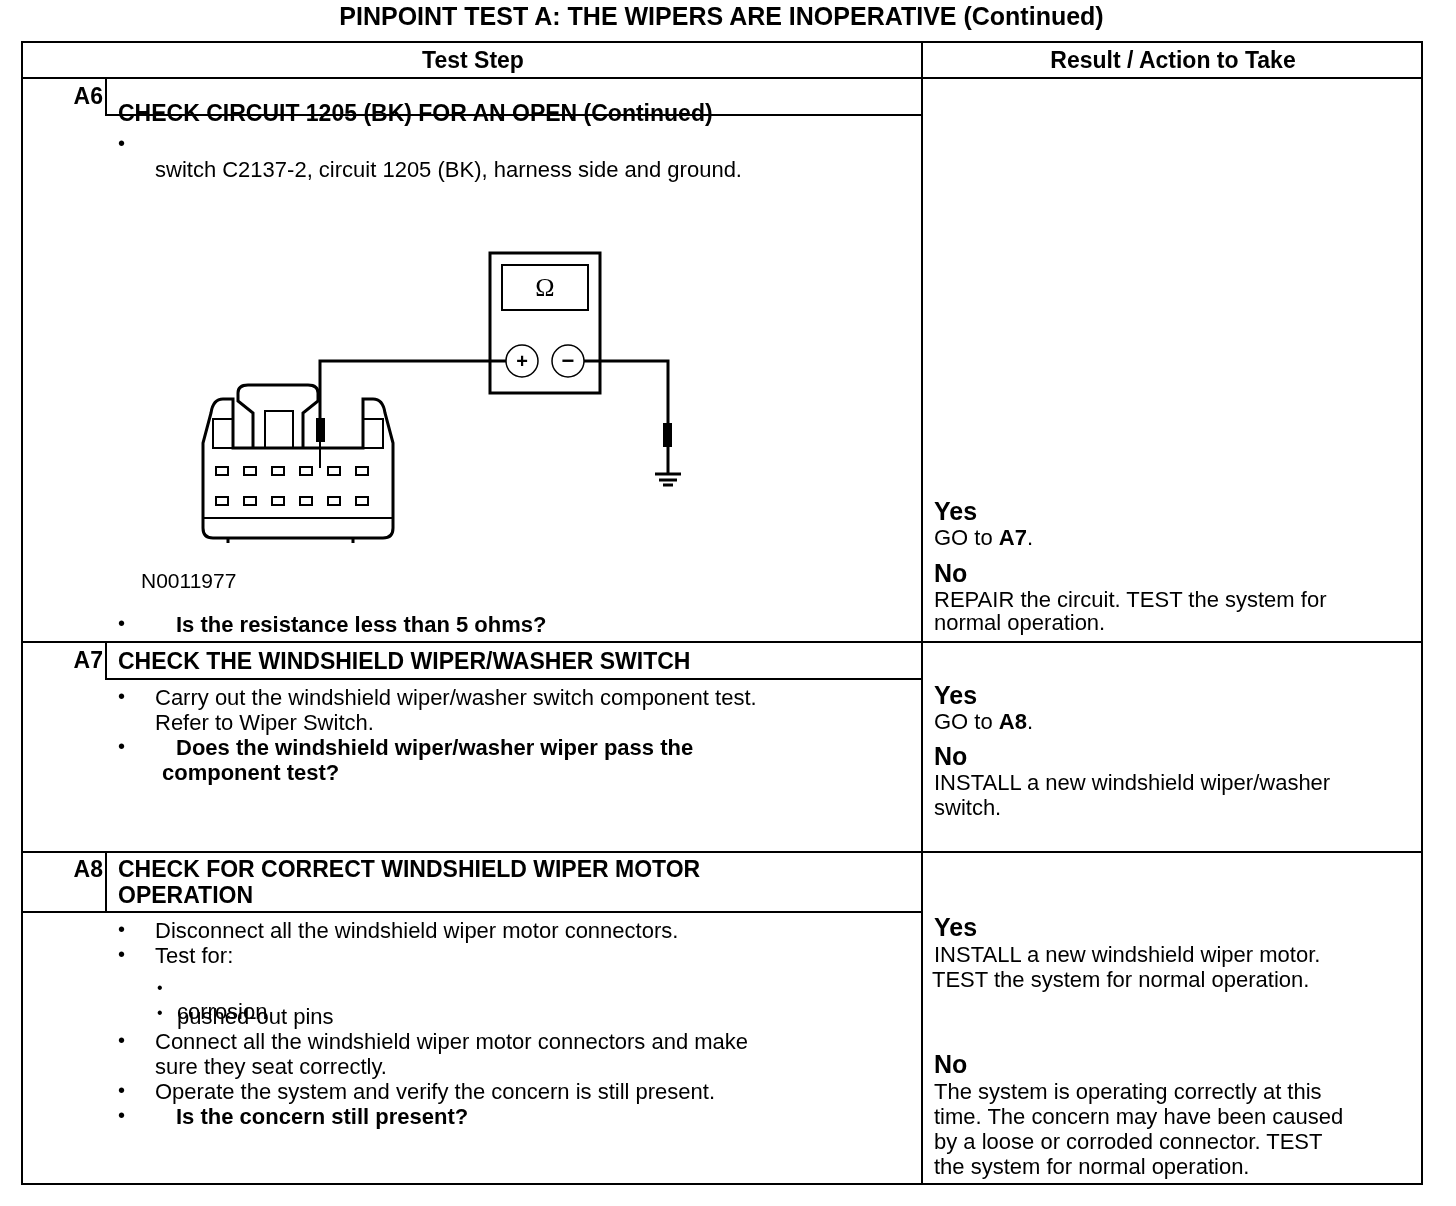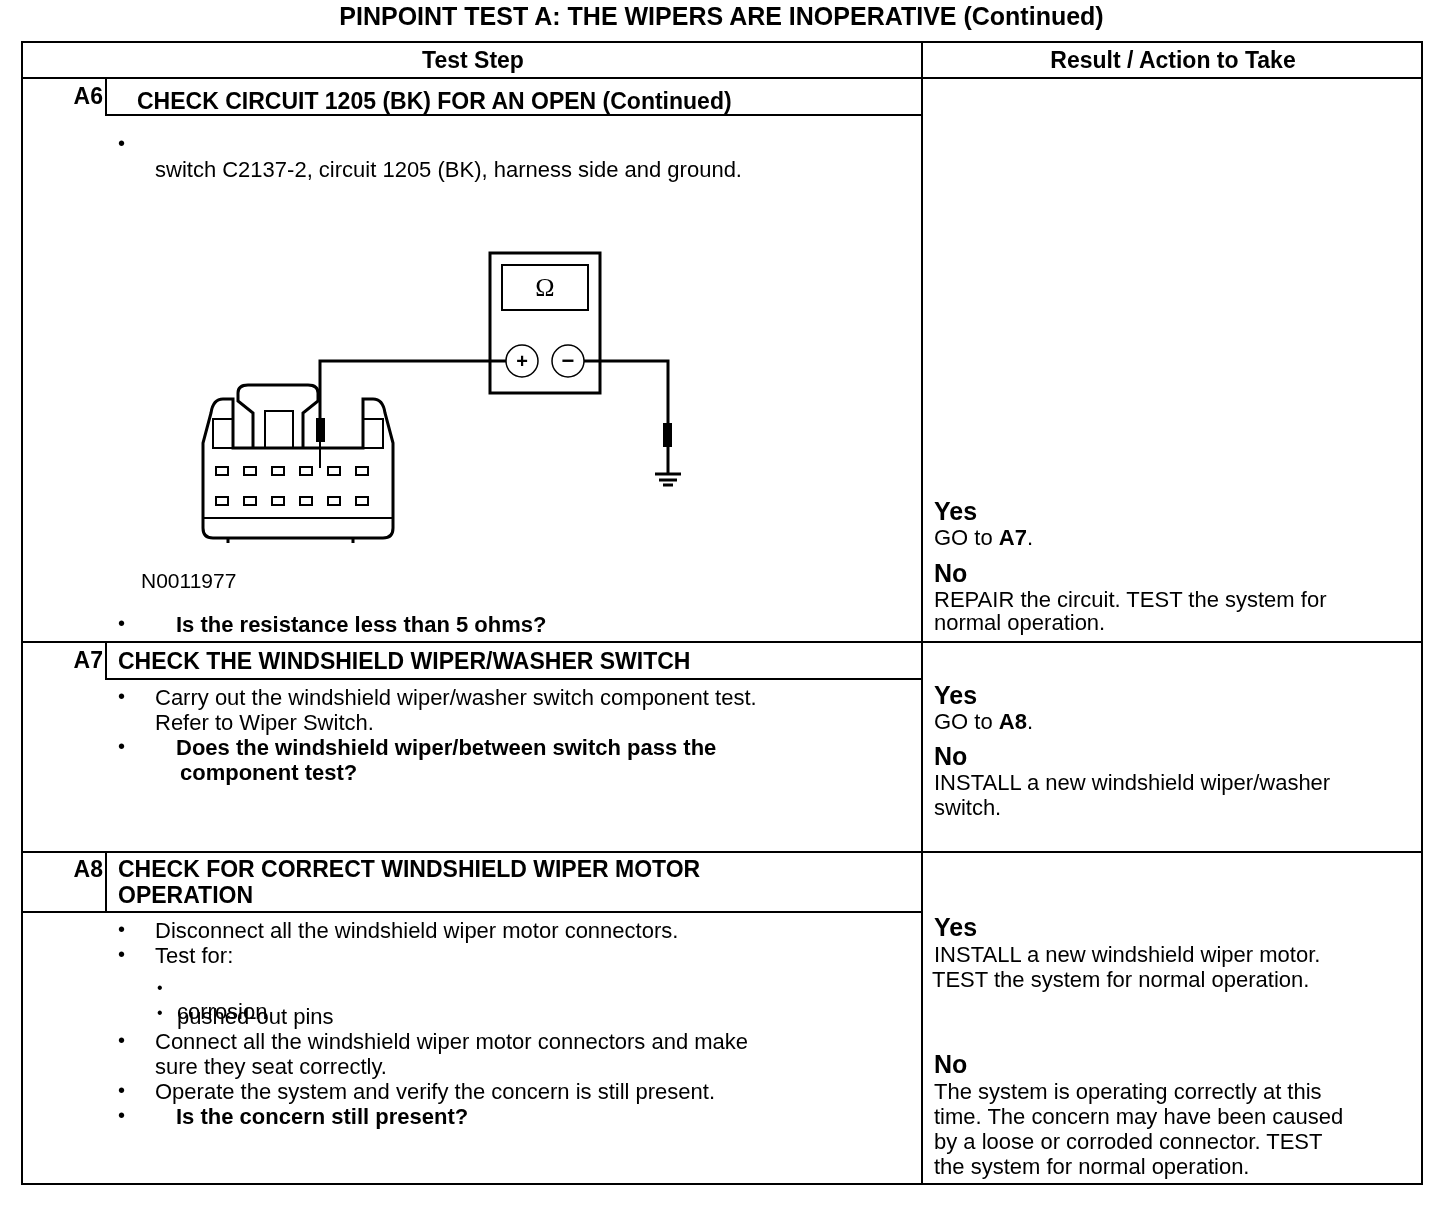--- a/index.html
+++ b/index.html
@@ -25,21 +25,21 @@
 
 <div class="tbl">
 
   <div class="hdr" style="left:900px;width:500px;top:4px;">Result / Action to Take</div>
   <div class="hdr" style="left:0;width:900px;top:4px;">Test Step</div>
   <div class="vline" style="left:898px;top:0;height:1142px;"></div>
   <div class="hline" style="left:0;width:1400px;top:34px;"></div>
 
   <div class="stepid" style="left:0;top:40px;">A6</div>
   <div class="vline" style="left:82px;top:35px;height:37px;"></div>
-  <div class="steptitle" style="left:95px;top:46px;margin-left:19px;">CHECK CIRCUIT 1205 (BK) FOR AN OPEN (Continued)</div>
+  <div class="steptitle" style="left:95px;top:58px;">CHECK CIRCUIT 1205 (BK) FOR AN OPEN (Continued)</div>
   <div class="hline" style="left:82px;width:816px;top:71px;"></div>
 
   <div class="bul" style="left:95px;top:89px;">•</div>
   <div class="txt" style="left:132px;top:114px;">switch C2137-2, circuit 1205 (BK), harness side and ground.</div>
 
   <svg class="abs" style="left:130px;top:200px;" width="560" height="300" viewBox="0 0 560 300">
     <g fill="none" stroke="#000" stroke-width="3">
       <rect x="337" y="10" width="110" height="140"></rect>
       <rect x="349" y="22" width="86" height="45" stroke-width="2"></rect>
       <circle cx="369" cy="118" r="16" stroke-width="1.5"></circle>
@@ -105,22 +105,22 @@
 
   <div class="stepid" style="left:0;top:604px;">A7</div>
   <div class="vline" style="left:82px;top:600px;height:36px;"></div>
   <div class="steptitle" style="left:95px;top:606px;">CHECK THE WINDSHIELD WIPER/WASHER SWITCH</div>
   <div class="hline" style="left:82px;width:816px;top:635px;"></div>
 
   <div class="bul" style="left:95px;top:642px;">•</div>
   <div class="txt" style="left:132px;top:642px;">Carry out the windshield wiper/washer switch component test.</div>
   <div class="txt" style="left:132px;top:667px;">Refer to Wiper Switch.</div>
   <div class="bul" style="left:95px;top:692px;">•</div>
-  <div class="txt b" style="left:132px;top:692px;">Does the windshield wiper/between switch pass the</div>
-  <div class="txt b" style="left:136px;top:717px;">component test?</div>
+  <div class="txt b" style="left:132px;top:692px;">Does the windshield wiper/washer wiper pass the</div>
+  <div class="txt b" style="left:118px;top:717px;">component test?</div>
 
   <div class="yn" style="left:911px;top:638px;">Yes</div>
   <div class="res" style="left:911px;top:666px;"><span>GO to </span><b>A8</b><span>.</span></div>
   <div class="yn" style="left:911px;top:699px;">No</div>
   <div class="res" style="left:911px;top:727px;">INSTALL a new windshield wiper/washer</div>
   <div class="res" style="left:911px;top:752px;">switch.</div>
 
   <div class="hline" style="left:0;width:1400px;top:808px;"></div>
 
   <div class="stepid" style="left:0;top:813px;">A8</div>

